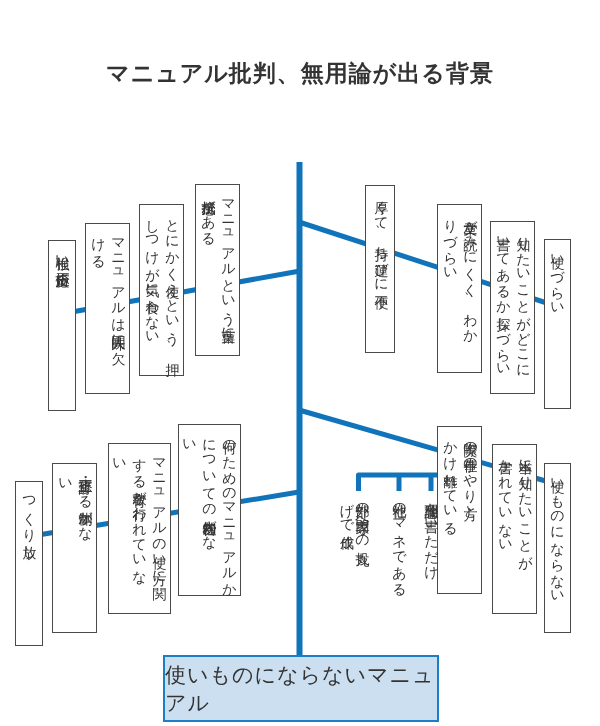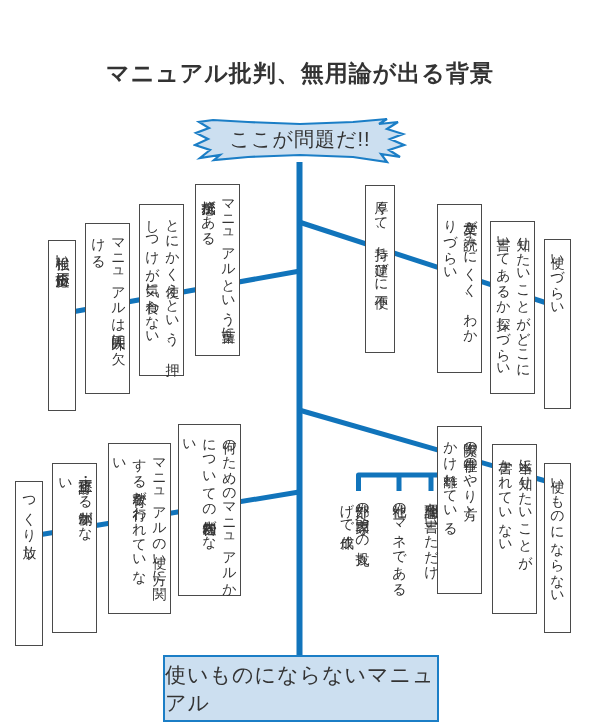--- a/index.html
+++ b/index.html
@@ -54,26 +54,20 @@
     <line x1="299.5" y1="146" x2="299.5" y2="641" style="stroke:var(--line-blue)" stroke-width="6"></line>
     <line x1="300" y1="255" x2="55" y2="299" style="stroke:var(--line-blue)" stroke-width="5"></line>
     <line x1="299" y1="206" x2="556" y2="290" style="stroke:var(--line-blue)" stroke-width="5"></line>
     <line x1="299" y1="476" x2="26" y2="521" style="stroke:var(--line-blue)" stroke-width="5"></line>
     <line x1="299" y1="394" x2="556" y2="468" style="stroke:var(--line-blue)" stroke-width="5"></line>
     <path d="M358.5,475 L358.5,459 L465,459 M399,459 L399,475 M431,459 L431,475" fill="none" style="stroke:var(--line-blue)" stroke-width="5" stroke-linejoin="round"></path>
   </svg>
 
   <div class="title">マニュアル批判、無用論が出る背景</div>
 
-  <div class="banner-wrap">
-    <svg width="214" height="53" viewBox="0 0 214 53">
-      <polygon points="20,7 55,9 107,11 160,9 194,6 186,11 205,9 194,16 210,21 197,26 211,32 196,37 207,44 188,41 194,49 160,44 107,42 55,44 21,47 27,42 7,45 17,37 2,32 15,26 3,20 16,15 6,9" style="fill:var(--shape-fill);stroke:var(--shape-border)" stroke-width="2.2" stroke-linejoin="miter"></polygon>
-    </svg>
-    <div class="banner-label">ここが問題だ!!</div>
-  </div>
 
   <div class="vbox" style="left:195px;top:168px;width:45px;height:172px">マニュアルという言葉に
 抵抗感がある</div>
   <div class="vbox" style="left:139px;top:188px;width:45px;height:172px">とにかく使えという、押
 しつけが気に食わない</div>
   <div class="vbox" style="left:85px;top:207px;width:45px;height:171px">マニュアルは人間味に欠
 ける</div>
   <div class="vbox narrow" style="left:48px;top:224px;width:28px;height:171px">根強い拒否反応</div>
 
   <div class="vbox narrow" style="left:365px;top:169px;width:30px;height:168px">厚くて、持ち運びに不便</div>

